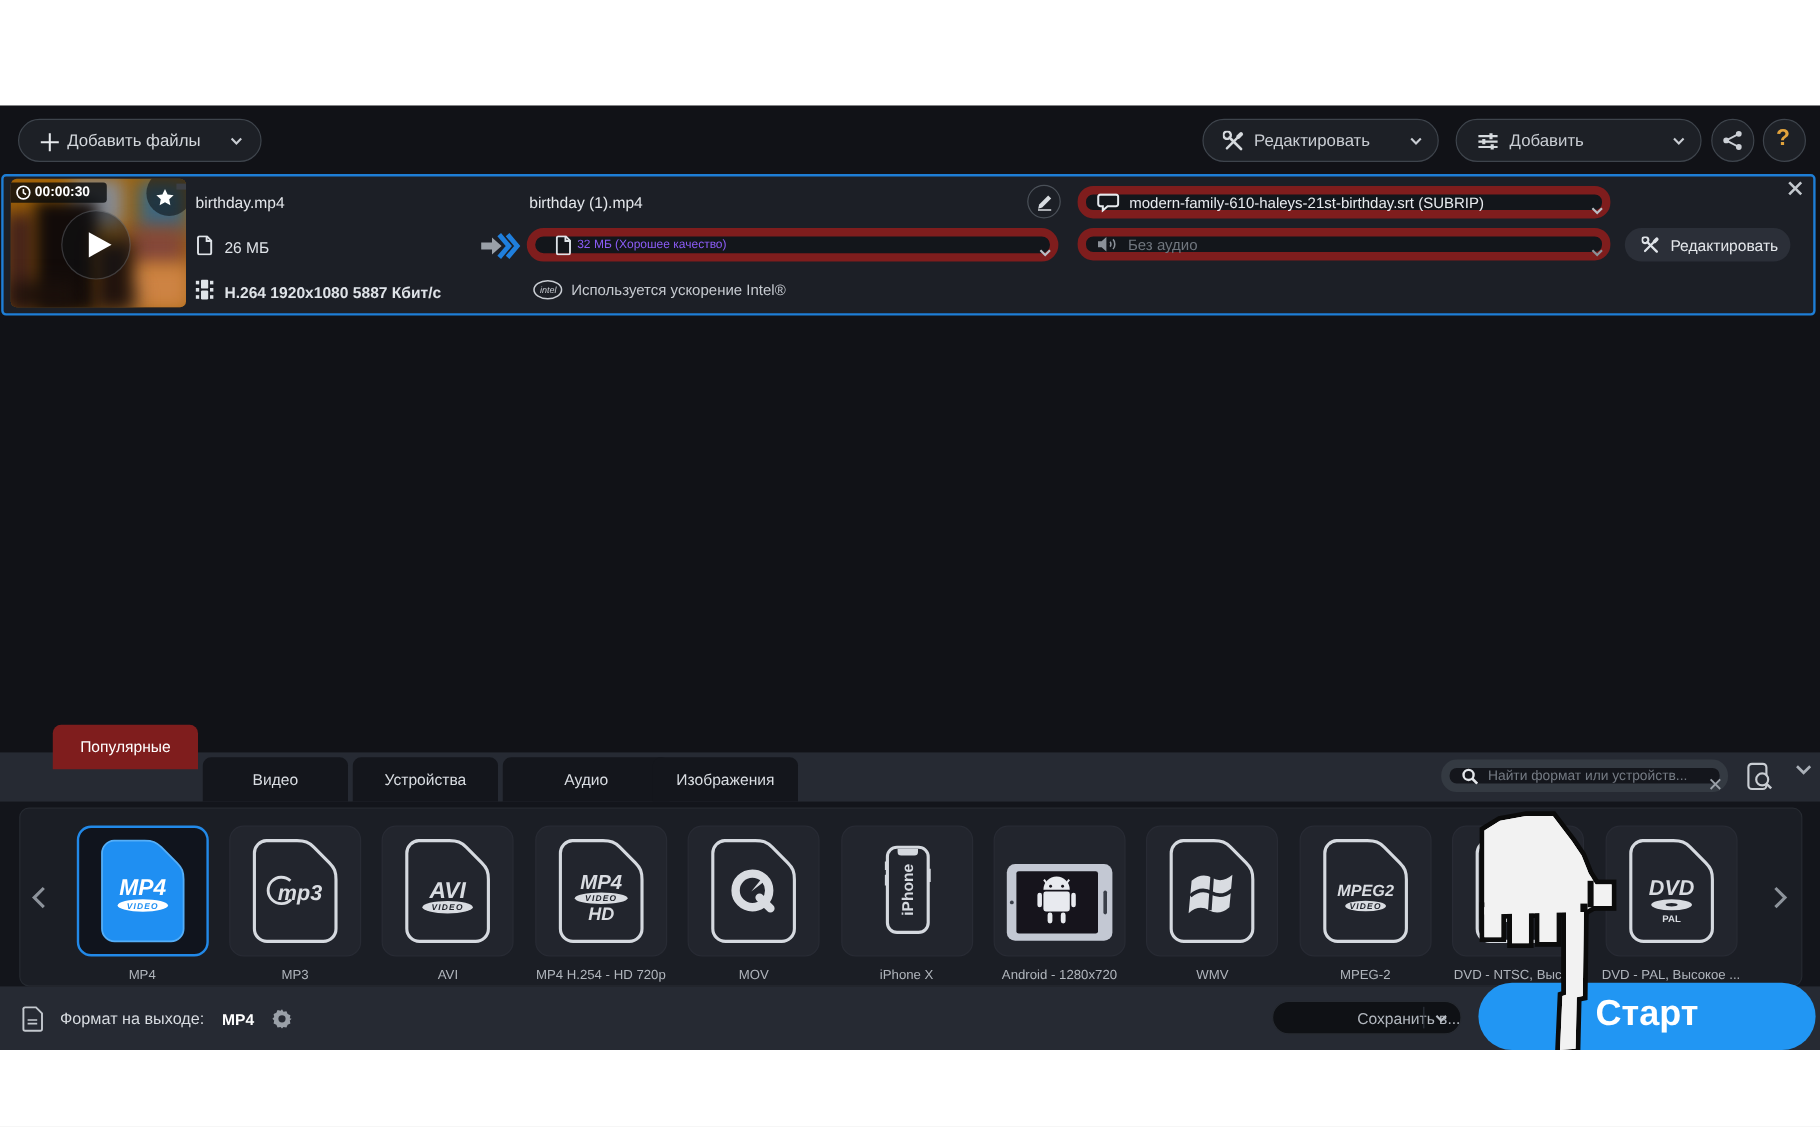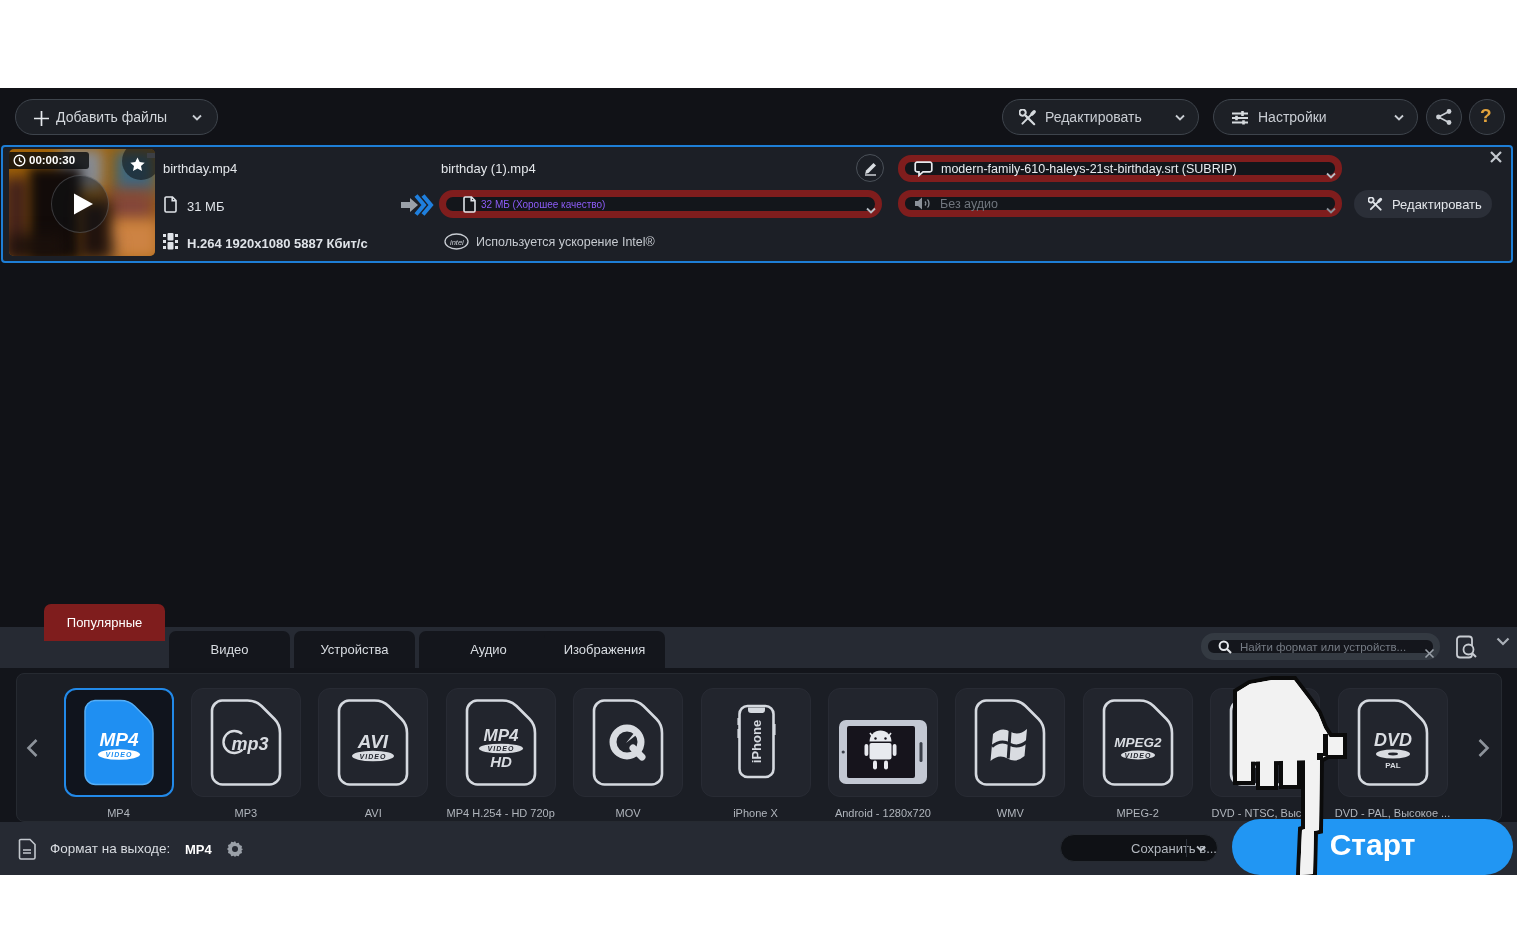--- a/index.html
+++ b/index.html
@@ -41,21 +41,21 @@
       </svg>
   </div>
 
   <div class="btn" style="left:1213px;top:11px;width:205px;">
     <svg class="ab" style="left:17px;top:9px" width="18" height="18" viewBox="0 0 18 18">
         <g stroke="#d6dade" stroke-width="1.8">
           <path d="M1 4.5h16M1 9h16M1 13.5h16"></path>
           <path d="M11.5 2v5M5.5 6.8v4.4M12.5 11.2v4.4" stroke-width="2.6"></path>
         </g>
       </svg>
-    <span style="margin-left:44px;">Настройки</span>
+    <span style="margin-left:44px;">Добавить</span>
     <svg class="ab" style="left:180px;top:14px" width="10" height="8" viewBox="0 0 10 8">
         <path d="M1 1.5l4 4 4-4" stroke="#c9cdd3" stroke-width="1.8" fill="none"></path>
       </svg>
   </div>
 
   <div class="btn" style="left:1426px;top:11px;width:36px;border-radius:50%;"></div>
   <svg class="ab" style="left:1435px;top:20px" width="18" height="18" viewBox="0 0 18 18">
       <g fill="#ccd0d6">
         <circle cx="14" cy="3.5" r="2.4"></circle>
         <circle cx="3.5" cy="9" r="2.4"></circle>
@@ -97,21 +97,21 @@
         <path d="M8.5 0.5l2.2 4.6 5 .6-3.7 3.4 1 4.9-4.5-2.5-4.5 2.5 1-4.9L1.3 5.7l5-.6z" fill="#fff"></path>
       </svg>
     <div class="ab" style="left:138px;top:4px;width:8px;height:5px;background:#3c3f45;"></div>
   </div>
 
   <div class="txt" style="left:163px;top:73px;font-size:13px;color:#e3e6ea;">birthday.mp4</div>
   <svg class="ab" style="left:164px;top:108px" width="14" height="17" viewBox="0 0 14 17">
       <path d="M2.2 1h6.3L12 4.5v10.3a1.2 1.2 0 0 1-1.2 1.2H2.2A1.2 1.2 0 0 1 1 14.8V2.2A1.2 1.2 0 0 1 2.2 1z" stroke="#dfe3e8" stroke-width="1.6" fill="none"></path>
       <path d="M8.2 1v3.8H12" stroke="#dfe3e8" stroke-width="1.6" fill="none"></path>
     </svg>
-  <div class="txt" style="left:187px;top:111px;font-size:13px;color:#dfe3e8;">31 МБ</div>
+  <div class="txt" style="left:187px;top:111px;font-size:13px;color:#dfe3e8;">26 МБ</div>
   <svg class="ab" style="left:163px;top:145px" width="15" height="17" viewBox="0 0 15 17">
       <g fill="#dfe3e8">
         <rect x="0" y="1" width="3" height="3"></rect>
         <rect x="0" y="7" width="3" height="3"></rect>
         <rect x="0" y="13" width="3" height="3"></rect>
         <rect x="12" y="1" width="3" height="3"></rect>
         <rect x="12" y="7" width="3" height="3"></rect>
         <rect x="12" y="13" width="3" height="3"></rect>
         <rect x="4.5" y="0" width="6" height="7.5" rx="1"></rect>
         <rect x="4.5" y="9" width="6" height="7.5" rx="1"></rect>

